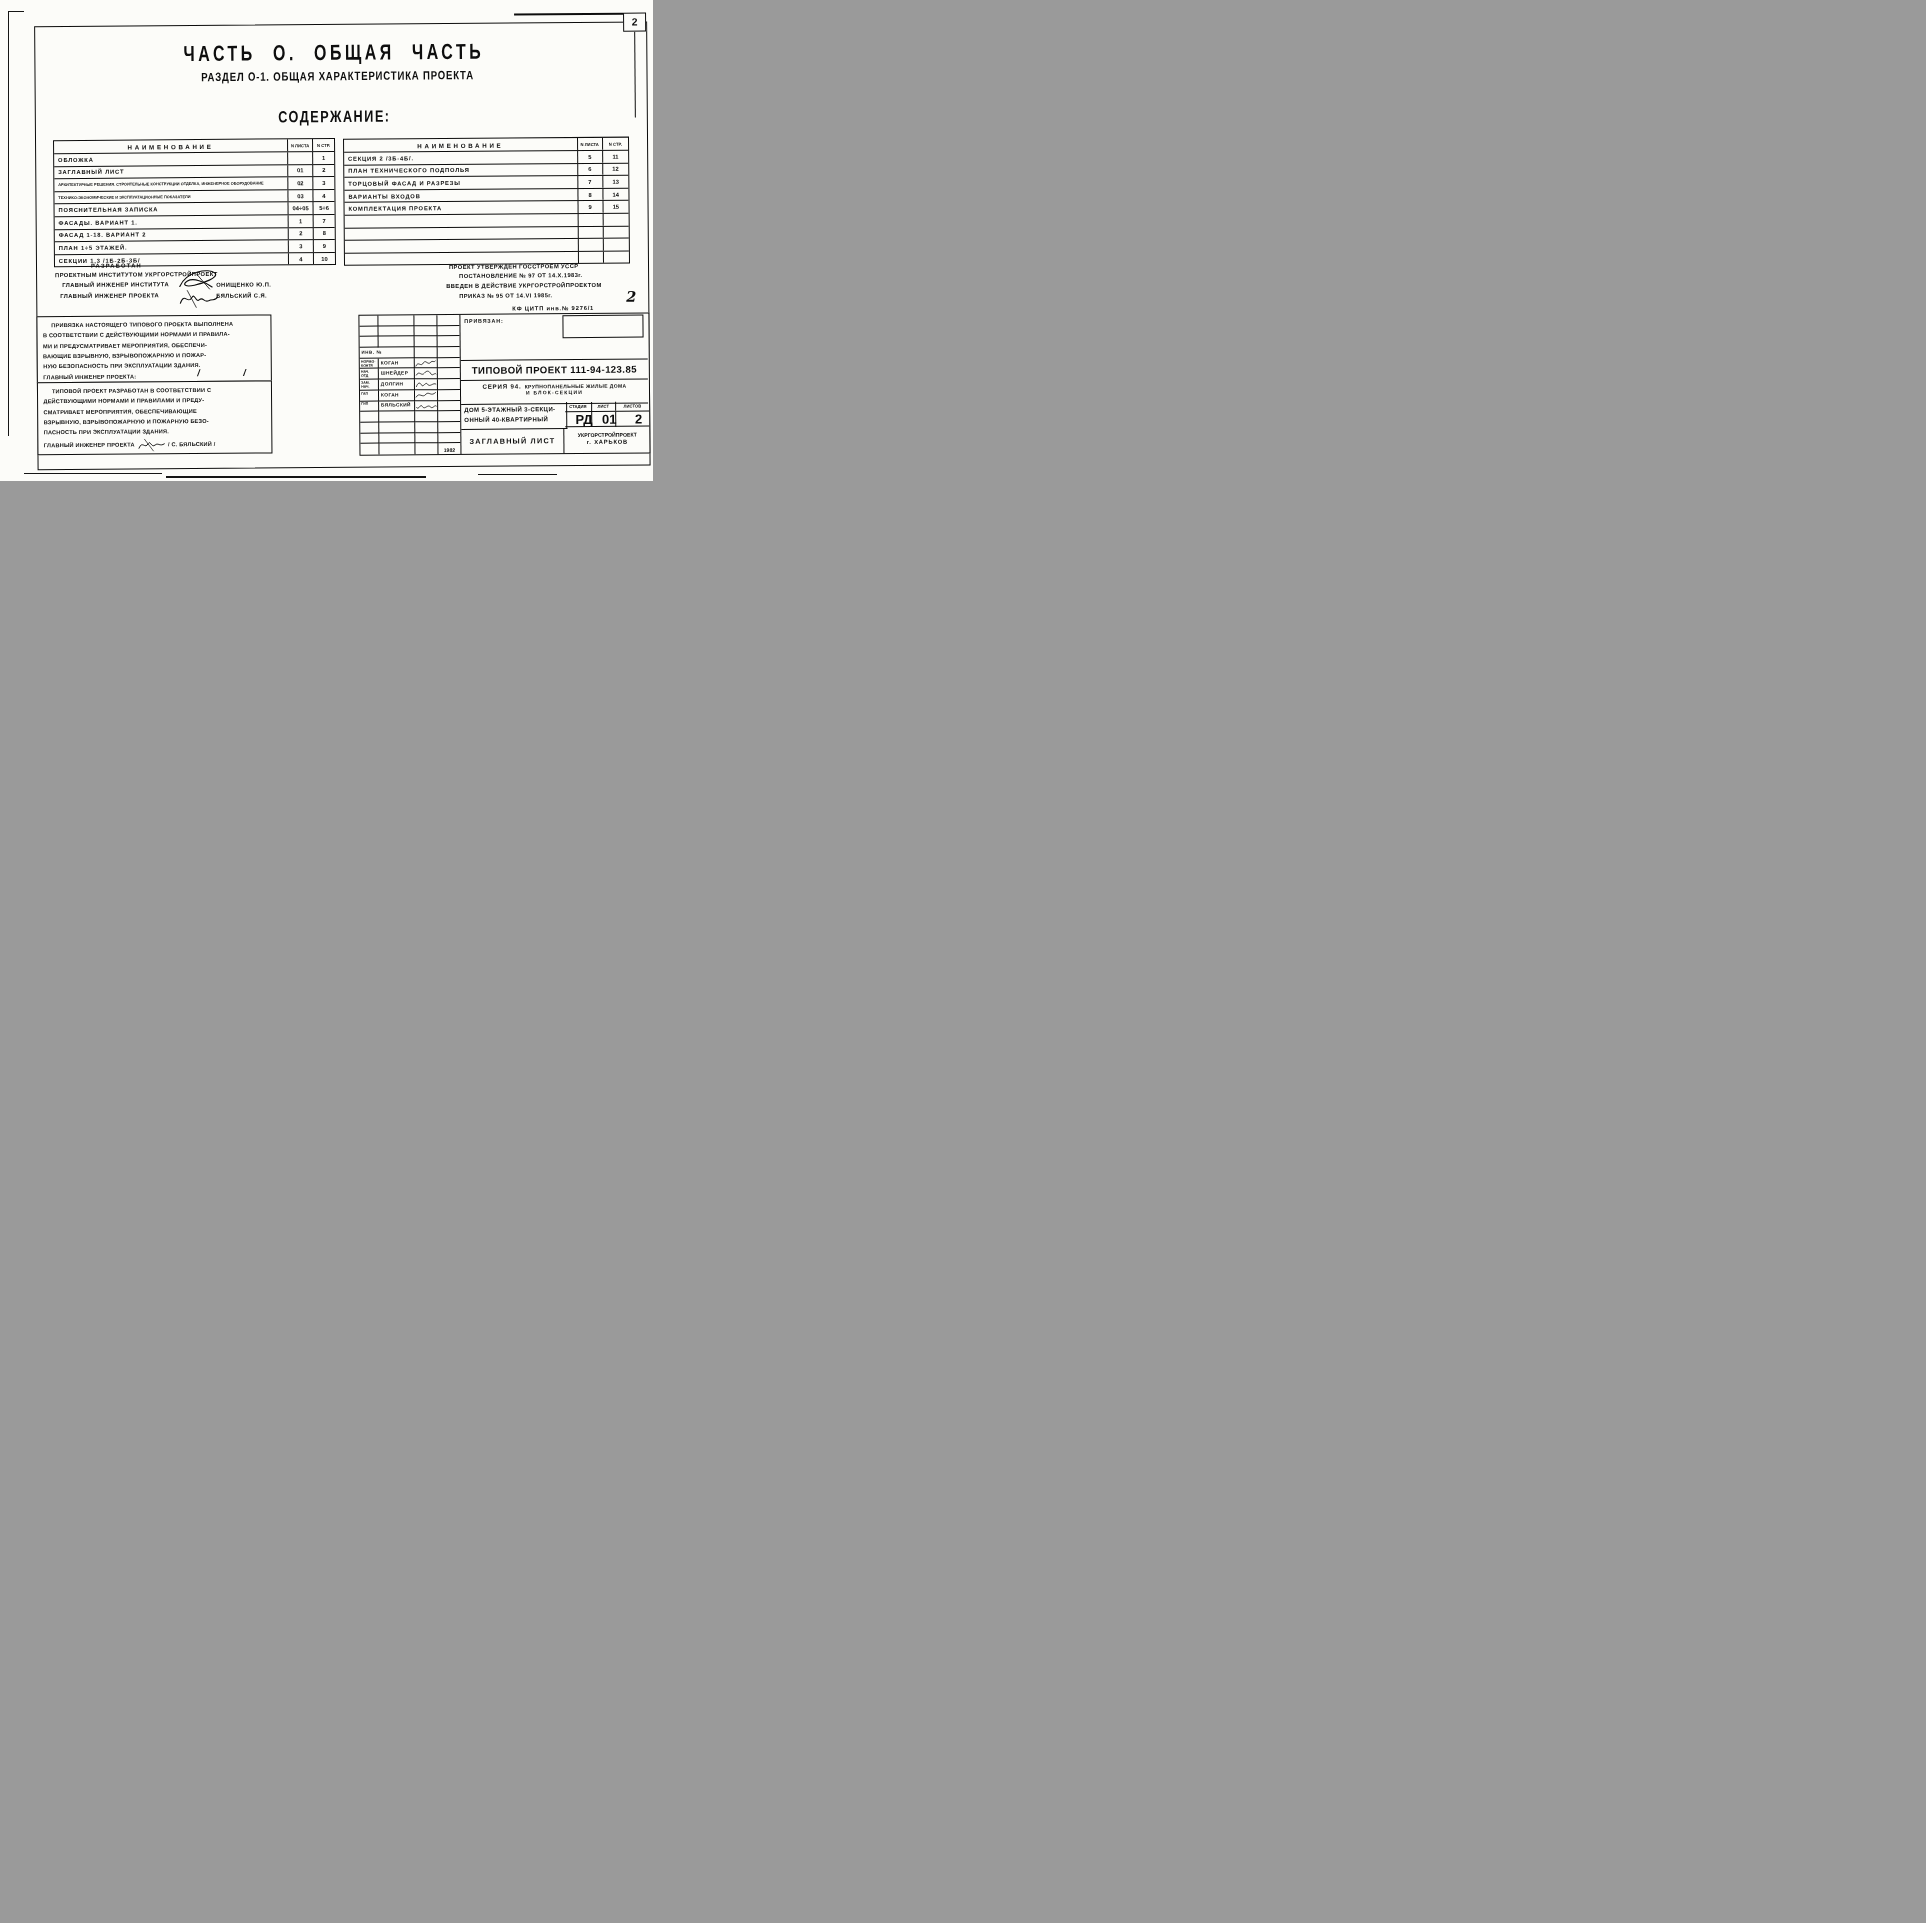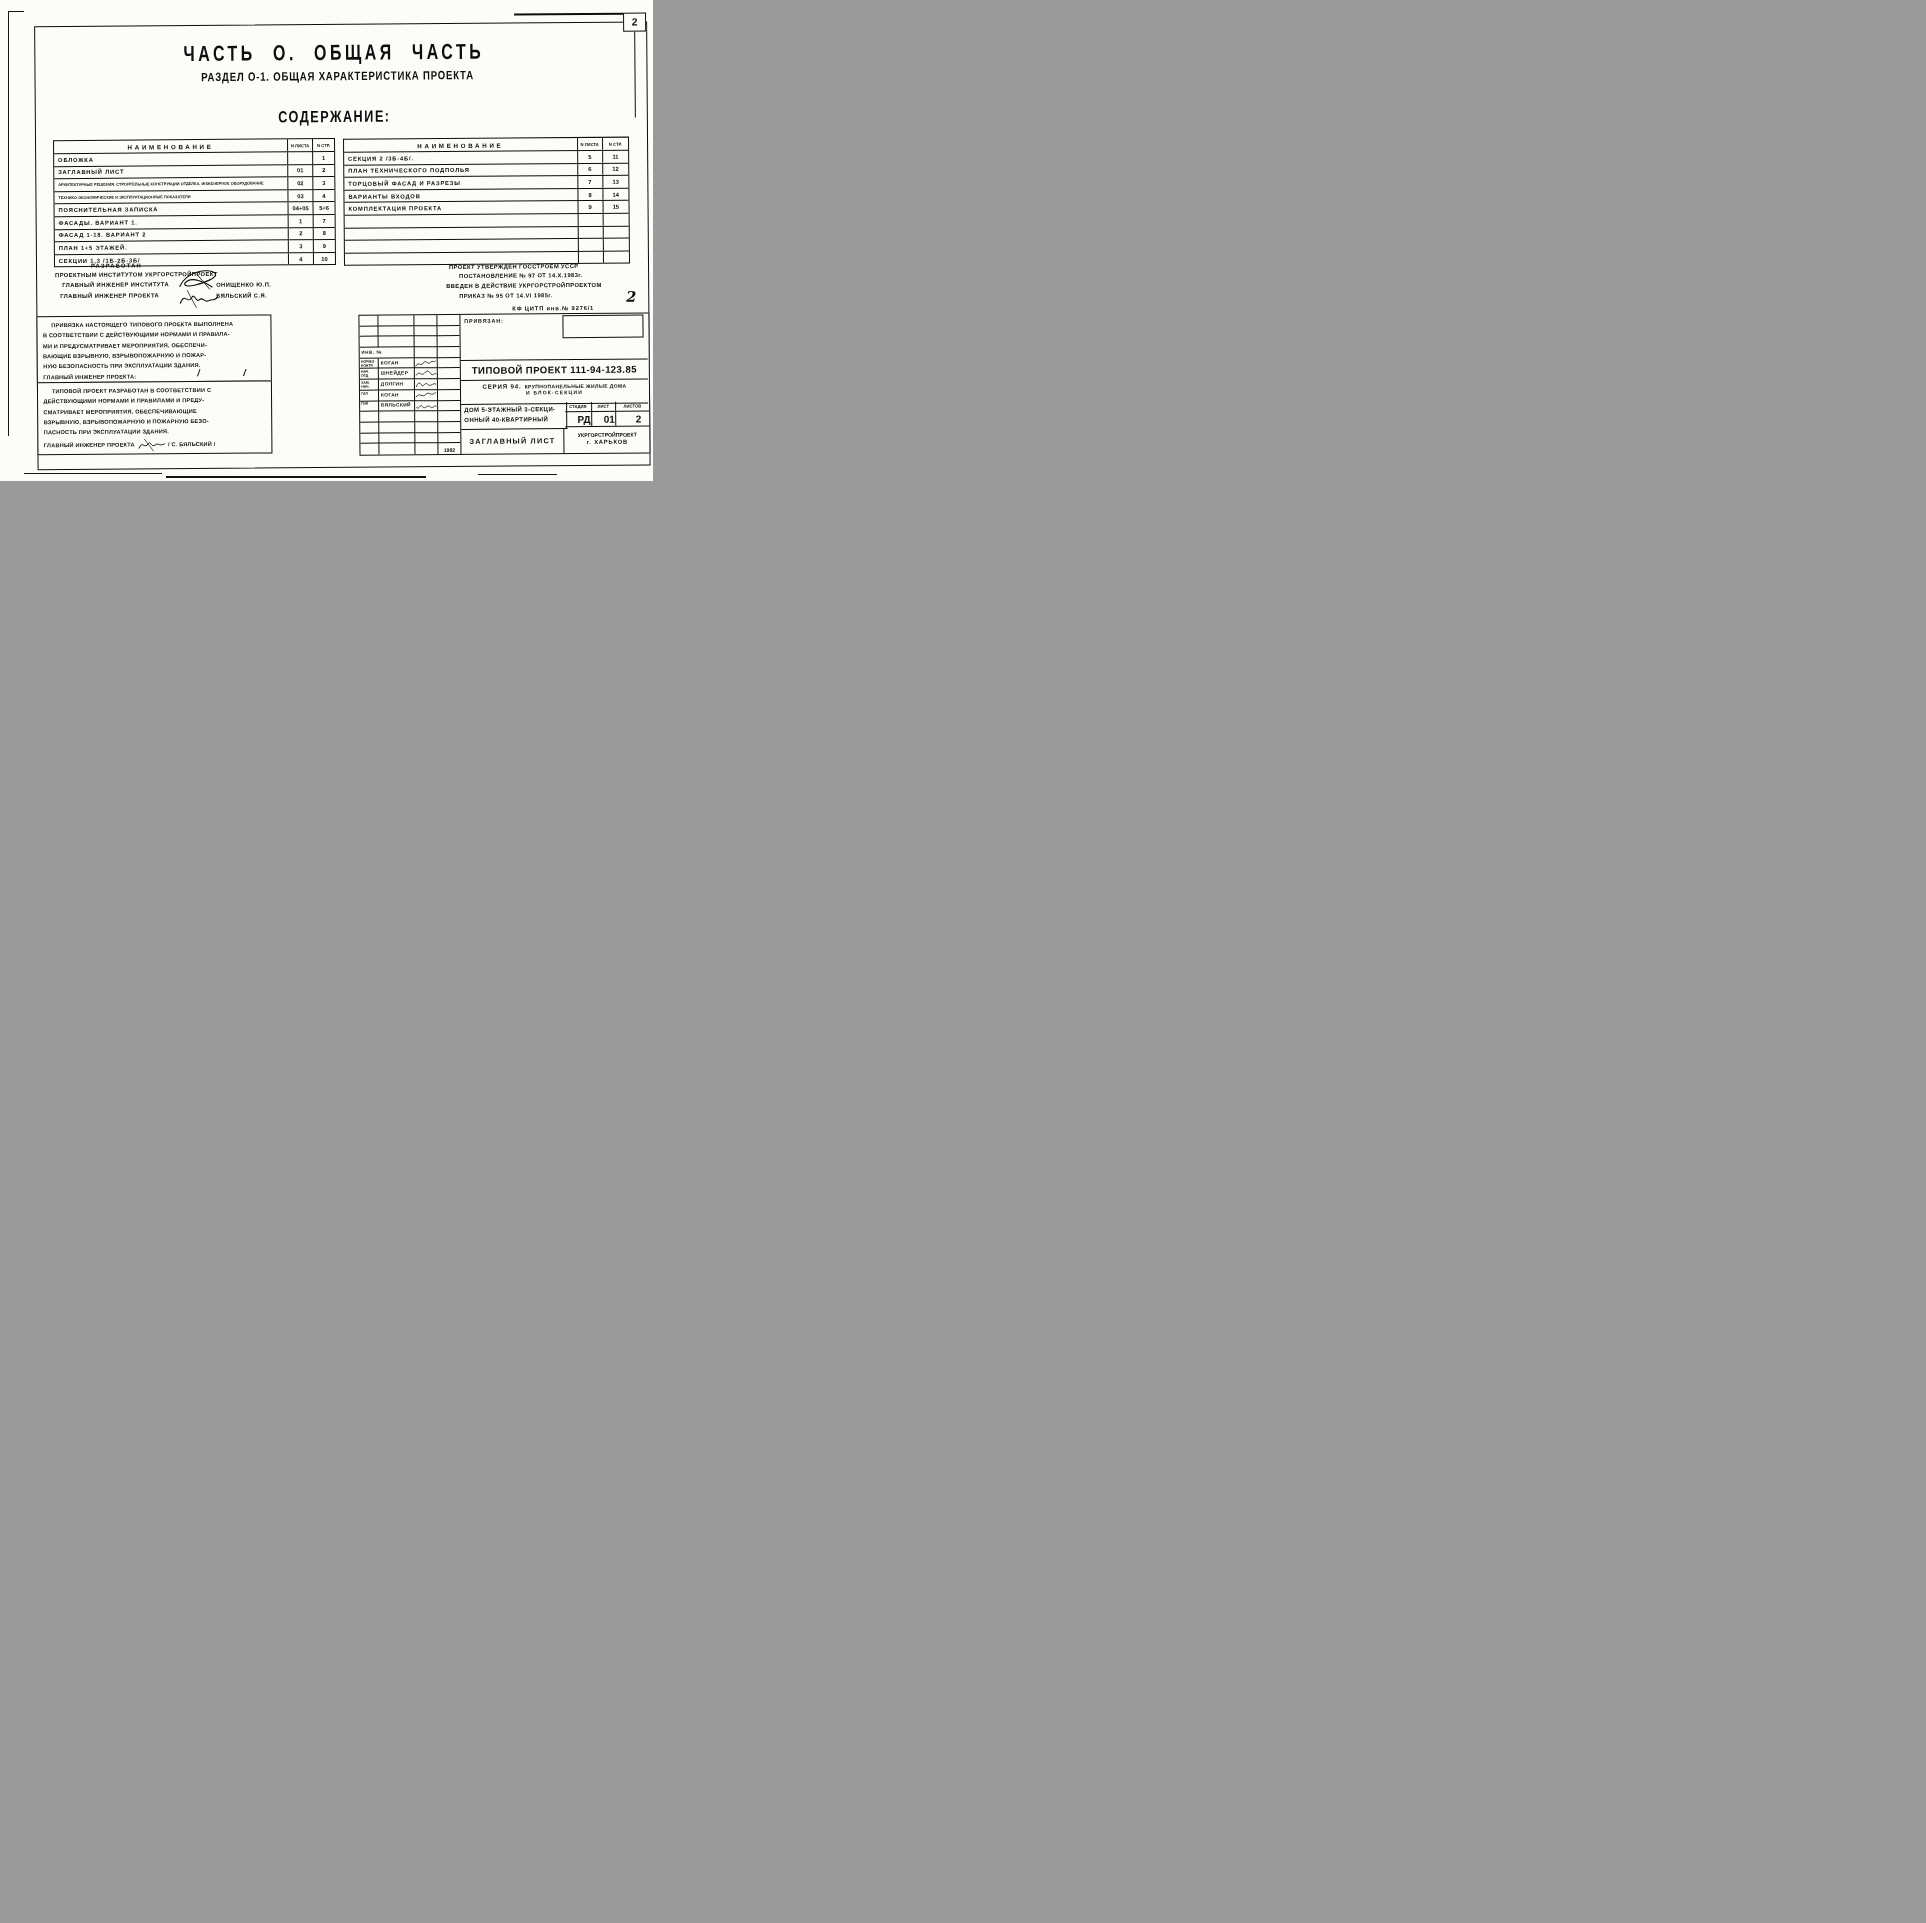--- a/index.html
+++ b/index.html
@@ -81,21 +81,21 @@
   .tb-building{position:absolute;left:101px;top:88px;width:102px;height:24px;border-bottom:1.2px solid #0d0d0d;
     border-right:1.2px solid #0d0d0d;padding:1.9px 0 0 3.1px;}
   .b-line{display:block;font-size:6px;font-weight:bold;letter-spacing:0.4px;line-height:10px;white-space:nowrap;}
   .tb-stage{position:absolute;left:205px;top:88px;width:84px;height:24px;border-bottom:1.2px solid #0d0d0d;}
   .stage-hdr,.stage-val{display:grid;grid-template-columns:26.6px 24px 1fr;}
   .stage-hdr{height:8.9px;border-bottom:1.2px solid #0d0d0d;}
   .stage-val{height:14.3px;}
   .st-cell{display:flex;align-items:center;justify-content:center;font-weight:bold;border-right:1.2px solid #0d0d0d;}
   .st-cell.last{border-right:none;}
   .stage-hdr .st-cell{font-size:4.2px;letter-spacing:0;}
-  .stage-val .st-cell{font-size:10px;margin-left:12px;}
+  .stage-val .st-cell{font-size:13px;margin-left:12px;}
   .tb-doc{position:absolute;left:101px;top:114px;width:102px;height:25px;border-right:1.2px solid #0d0d0d;
     display:flex;align-items:center;justify-content:center;font-size:7.3px;font-weight:bold;letter-spacing:1.2px;white-space:nowrap;}
   .tb-org{position:absolute;left:205px;top:114px;width:84px;height:25px;text-align:center;padding-top:3.5px;}
   .org-name{display:block;font-size:5.4px;font-weight:bold;letter-spacing:0;transform:scaleX(.96);white-space:nowrap;}
   .org-city{display:block;font-size:5.8px;font-weight:bold;letter-spacing:0.8px;margin-top:1.5px;}
 
   .artifact{position:absolute;background:#151515;}
 </style>
 </head>
 <body>

